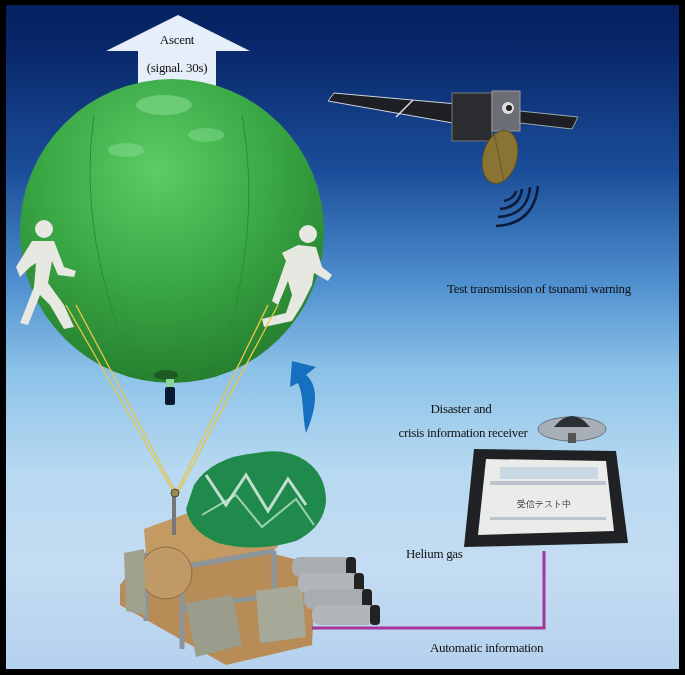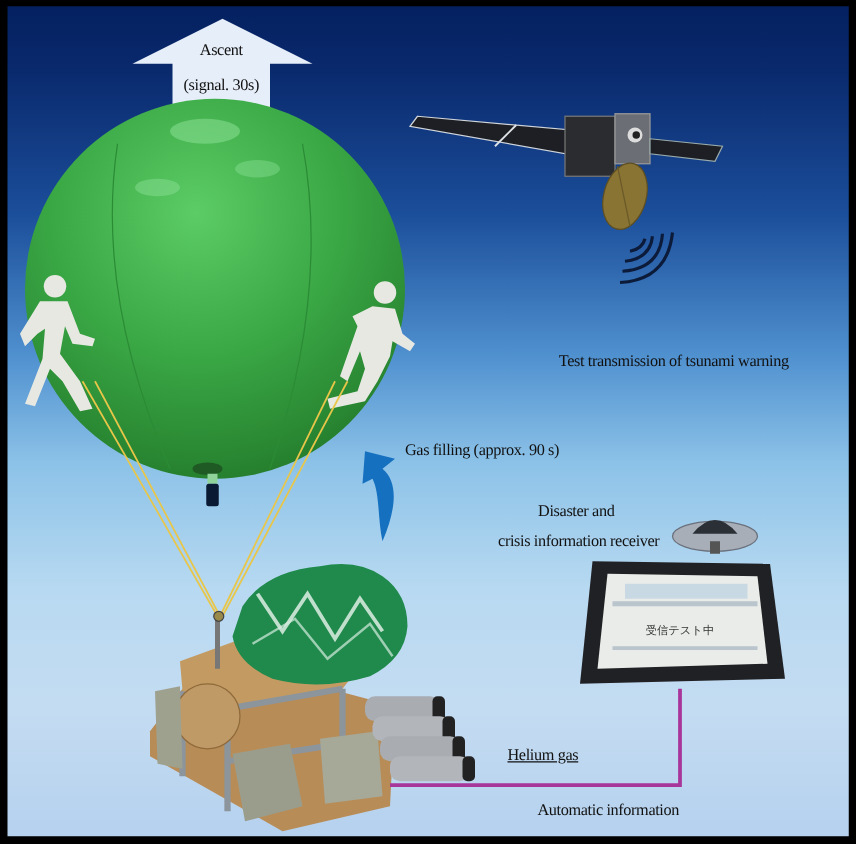--- a/index.html
+++ b/index.html
@@ -84,21 +84,20 @@
         <line x1="60" y1="300" x2="168" y2="488"></line>
         <line x1="70" y1="300" x2="170" y2="488"></line>
         <line x1="262" y1="300" x2="170" y2="488"></line>
         <line x1="272" y1="300" x2="172" y2="488"></line>
       </g>
     </svg>
 
     <svg width="673" height="664">
       <path d="M300,428 C312,400 312,380 300,370 L310,362 L286,356 L284,382 L292,378 C298,390 296,410 300,428 Z" fill="#1570c0"></path>
     </svg>
-    <div class="label" style="left:318px; top:347px;">Gas filling (approx. 90 s)</div>
 
     <div class="label center" style="left:380px; top:396px; width:150px;">Disaster and</div>
     <div class="label center" style="left:372px; top:420px; width:170px;">crisis information receiver</div>
 
     <svg width="673" height="664">
 
       <ellipse cx="566" cy="424" rx="34" ry="12" fill="#a7aeb8" stroke="#6a717c" stroke-width="1"></ellipse>
       <path d="M548,422 Q566,400 584,422 Z" fill="#2b2f36"></path>
       <rect x="562" y="428" width="8" height="10" fill="#555"></rect>
 
@@ -141,21 +140,21 @@
         <rect x="286" y="552" width="60" height="20" rx="8" fill="#a9adb2"></rect>
         <rect x="340" y="552" width="10" height="20" rx="4" fill="#222"></rect>
         <rect x="292" y="568" width="62" height="20" rx="8" fill="#b2b6bb"></rect>
         <rect x="348" y="568" width="10" height="20" rx="4" fill="#222"></rect>
         <rect x="298" y="584" width="64" height="20" rx="8" fill="#a9adb2"></rect>
         <rect x="356" y="584" width="10" height="20" rx="4" fill="#222"></rect>
         <rect x="306" y="600" width="64" height="20" rx="8" fill="#b2b6bb"></rect>
         <rect x="364" y="600" width="10" height="20" rx="4" fill="#222"></rect>
       </g>
     </svg>
-    <div class="label" style="left:400px; top:591px;text-decoration:underline;">Helium gas</div>
+    <div class="label" style="left:400px; top:541px;">Helium gas</div>
 
     <svg width="673" height="664">
       <polyline points="306,623 538,623 538,546" fill="none" stroke="#a8359a" stroke-width="3"></polyline>
     </svg>
     <div class="label" style="left:424px; top:635px;">Automatic information</div>
 
   </div>
 </div>
 
 </body></html>

